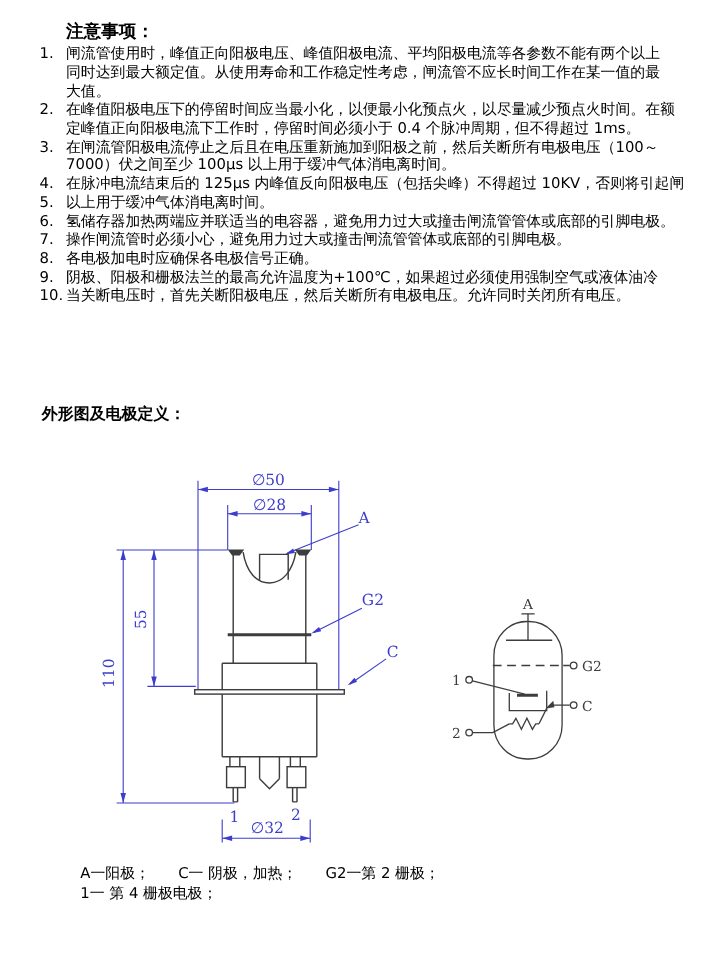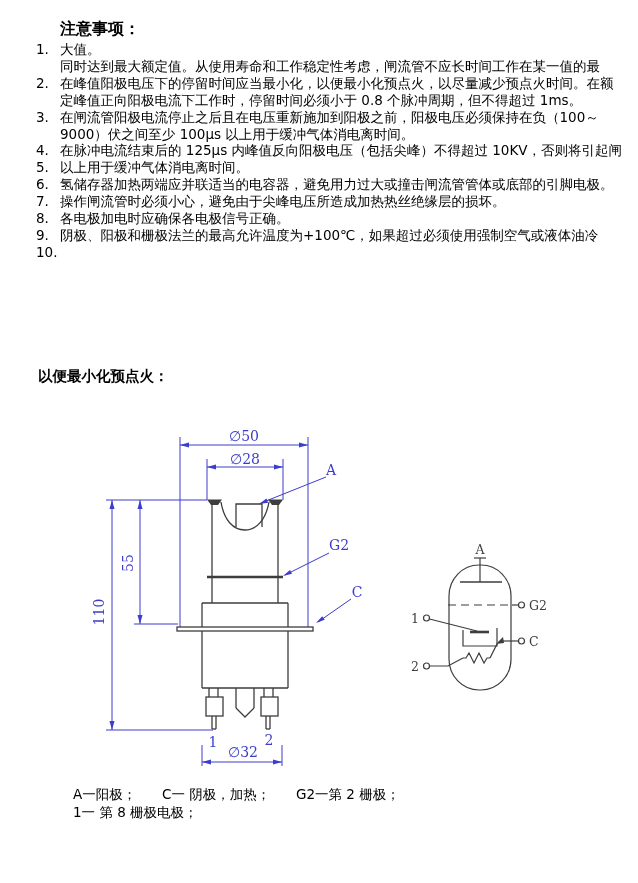--- a/index.html
+++ b/index.html
@@ -28,36 +28,37 @@
 </style>
 </head>
 <body>
 
 <div class="h1">注意事项：</div>
 
 <div class="notes">
   <div class="note">
     <span class="num">1.</span>
     <span class="lines">
+        <span class="nl">闸流管使用时，峰值正向阳极电压、峰值阳极电流、平均阳极电流等各参数不能有两个以上</span>
+        <span class="nl">同时达到最大额定值。从使用寿命和工作稳定性考虑，闸流管不应长时间工作在某一值的最</span>
         <span class="nl">大值。</span>
-        <span class="nl">同时达到最大额定值。从使用寿命和工作稳定性考虑，闸流管不应长时间工作在某一值的最</span>
       </span>
   </div>
   <div class="note">
     <span class="num">2.</span>
     <span class="lines">
         <span class="nl">在峰值阳极电压下的停留时间应当最小化，以便最小化预点火，以尽量减少预点火时间。在额</span>
-        <span class="nl">定峰值正向阳极电流下工作时，停留时间必须小于 0.8 个脉冲周期，但不得超过 1ms。</span>
+        <span class="nl">定峰值正向阳极电流下工作时，停留时间必须小于 0.4 个脉冲周期，但不得超过 1ms。</span>
       </span>
   </div>
   <div class="note">
     <span class="num">3.</span>
     <span class="lines">
-        <span class="nl">在闸流管阳极电流停止之后且在电压重新施加到阳极之前，阳极电压必须保持在负（100～</span>
-        <span class="nl">9000）伏之间至少 100μs 以上用于缓冲气体消电离时间。</span>
+        <span class="nl">在闸流管阳极电流停止之后且在电压重新施加到阳极之前，然后关断所有电极电压（100～</span>
+        <span class="nl">7000）伏之间至少 100μs 以上用于缓冲气体消电离时间。</span>
       </span>
   </div>
   <div class="note">
     <span class="num">4.</span>
     <span class="lines">
         <span class="nl">在脉冲电流结束后的 125μs 内峰值反向阳极电压（包括尖峰）不得超过 10KV，否则将引起闸</span>
       </span>
   </div>
   <div class="note">
     <span class="num">5.</span>
@@ -67,41 +68,44 @@
   </div>
   <div class="note">
     <span class="num">6.</span>
     <span class="lines">
         <span class="nl">氢储存器加热两端应并联适当的电容器，避免用力过大或撞击闸流管管体或底部的引脚电极。</span>
       </span>
   </div>
   <div class="note">
     <span class="num">7.</span>
     <span class="lines">
-        <span class="nl">操作闸流管时必须小心，避免由于尖峰电压所造成加热热丝绝缘层的损坏。</span>
+        <span class="nl">操作闸流管时必须小心，避免用力过大或撞击闸流管管体或底部的引脚电极。</span>
       </span>
   </div>
   <div class="note">
     <span class="num">8.</span>
     <span class="lines">
         <span class="nl">各电极加电时应确保各电极信号正确。</span>
       </span>
   </div>
   <div class="note">
     <span class="num">9.</span>
     <span class="lines">
         <span class="nl">阴极、阳极和栅极法兰的最高允许温度为+100℃，如果超过必须使用强制空气或液体油冷</span>
       </span>
   </div>
   <div class="note">
     <span class="num">10.</span>
+    <span class="lines">
+        <span class="nl">当关断电压时，首先关断阳极电压，然后关断所有电极电压。允许同时关闭所有电压。</span>
+      </span>
   </div>
 </div>
 
-<div class="h2">以便最小化预点火：</div>
+<div class="h2">外形图及电极定义：</div>
 
 <svg class="draw" width="638" height="883" viewBox="0 0 638 883">
 
   <g>
     <line class="blue-stroke" x1="180" y1="445" x2="308" y2="445"></line>
     <line class="blue-stroke" x1="180" y1="437" x2="180" y2="627"></line>
     <line class="blue-stroke" x1="308" y1="437" x2="308" y2="627"></line>
     <line class="blue-stroke" x1="207" y1="467" x2="283" y2="467"></line>
     <line class="blue-stroke" x1="207" y1="459" x2="207" y2="500"></line>
     <line class="blue-stroke" x1="283" y1="459" x2="283" y2="500"></line>
@@ -221,14 +225,14 @@
     <text class="schtxt" x="480" y="554" text-anchor="middle">A</text>
     <text class="schtxt" x="529" y="610">G2</text>
     <text class="schtxt" x="529" y="646">C</text>
     <text class="schtxt" x="415" y="623" text-anchor="middle">1</text>
     <text class="schtxt" x="415" y="671" text-anchor="middle">2</text>
   </g>
 </svg>
 
 <div class="legend">
   <span class="lg">A一阳极；      C一 阴极，加热；      G2一第 2 栅极；</span>
-  <span class="lg">1一 第 8 栅极电极；</span>
+  <span class="lg">1一 第 4 栅极电极；</span>
 </div>
 
 </body></html>

